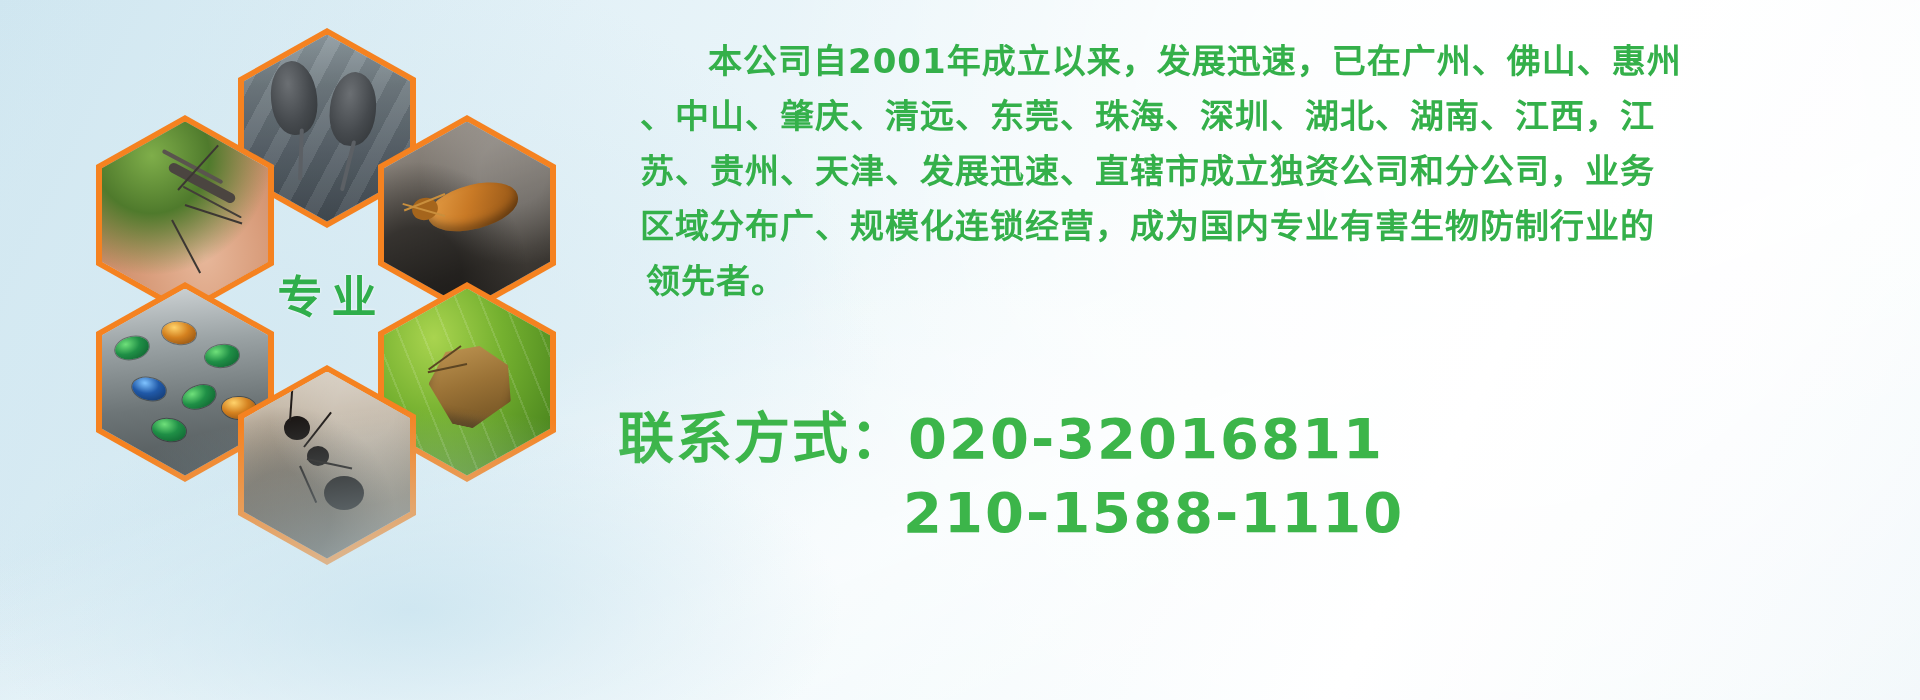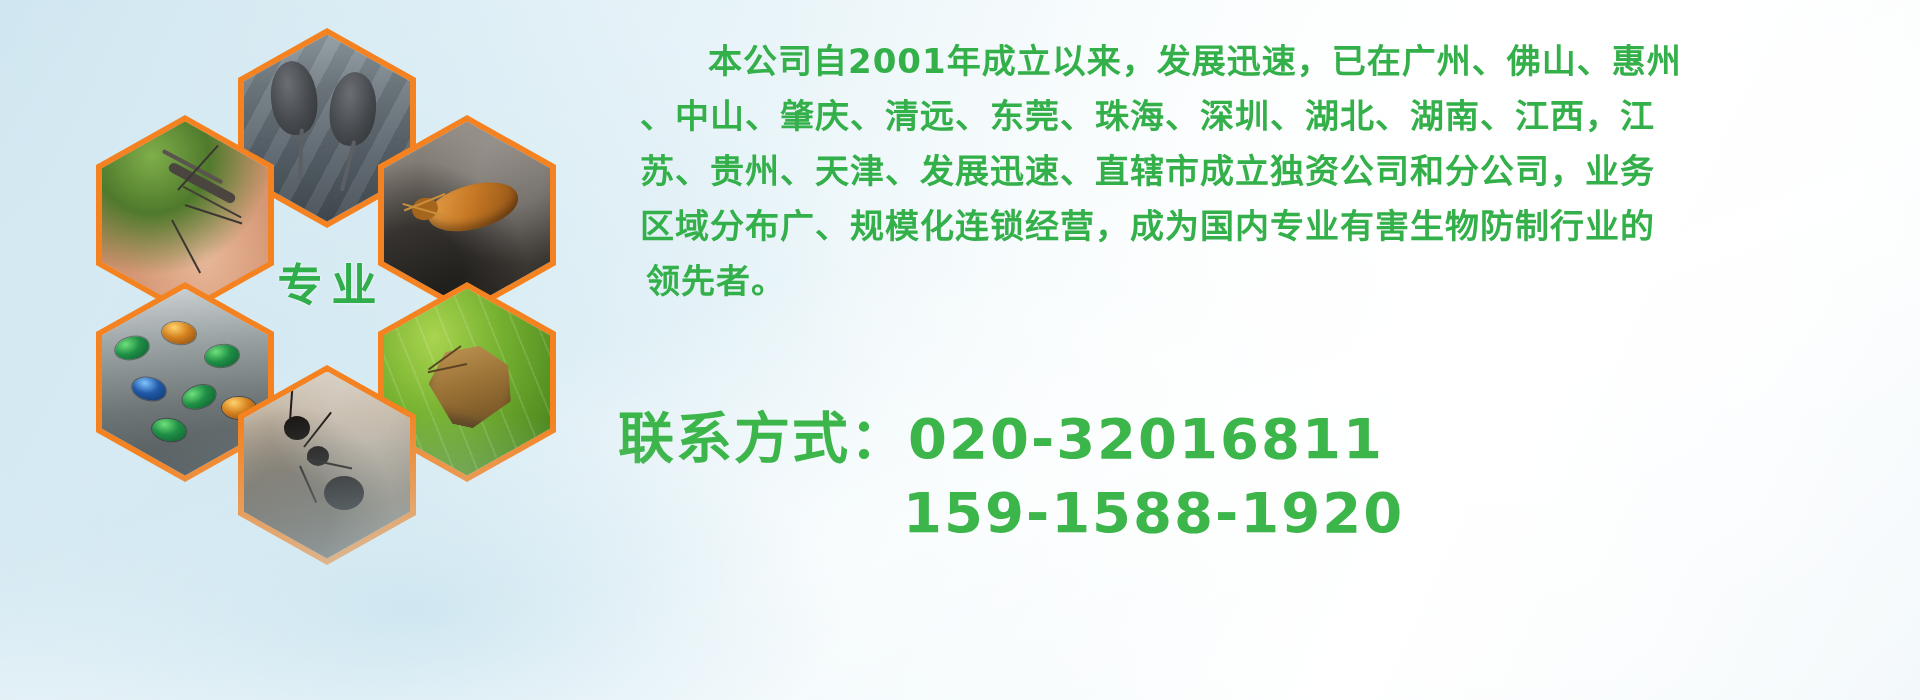--- a/index.html
+++ b/index.html
@@ -43,21 +43,21 @@
   }
   .hex .art{position:absolute;inset:0;}
 
   
   .hex-mosquito{left:18px;  top:105px;}
   .hex-rats{    left:160px; top:18px;}
   .hex-roach{   left:300px; top:105px;}
   .hex-flies{   left:18px;  top:272px;}
   .hex-ant{     left:160px; top:355px;}
   .hex-stink{   left:300px; top:272px;}
-  .hex-center{  left:160px; top:176px;background:transparent;}
+  .hex-center{  left:160px; top:188px;background:transparent;}
   .hex-center .inner{background:transparent;display:flex;flex-direction:column;
       align-items:center;justify-content:center;}
 
   .logo-text{
     color:#2fae4b;font-weight:bold;font-size:45px;line-height:1.32;
     letter-spacing:9px;text-indent:9px;
     font-family:"DejaVu Sans","Liberation Sans",sans-serif;
     text-shadow:0 0 3px rgba(255,255,255,.9);
   }
 
@@ -229,16 +229,16 @@
   <div class="copy">
     <p class="para" style="text-indent:68px;">本公司自2001年成立以来，发展迅速，已在广州、佛山、惠州</p>
     <p class="para" style="text-indent:0;">、中山、肇庆、清远、东莞、珠海、深圳、湖北、湖南、江西，江</p>
     <p class="para" style="text-indent:0;">苏、贵州、天津、发展迅速、直辖市成立独资公司和分公司，业务</p>
     <p class="para" style="text-indent:0;">区域分布广、规模化连锁经营，成为国内专业有害生物防制行业的</p>
     <p class="para" style="text-indent:0;margin-left:6px;">领先者。</p>
   </div>
 
   <div class="contact">
     <div class="contact-line">联系方式：020-32016811</div>
-    <div class="contact-line second">159-1588-1920</div>
+    <div class="contact-line second">210-1588-1110</div>
   </div>
 
 </div>
 
 </body></html>

